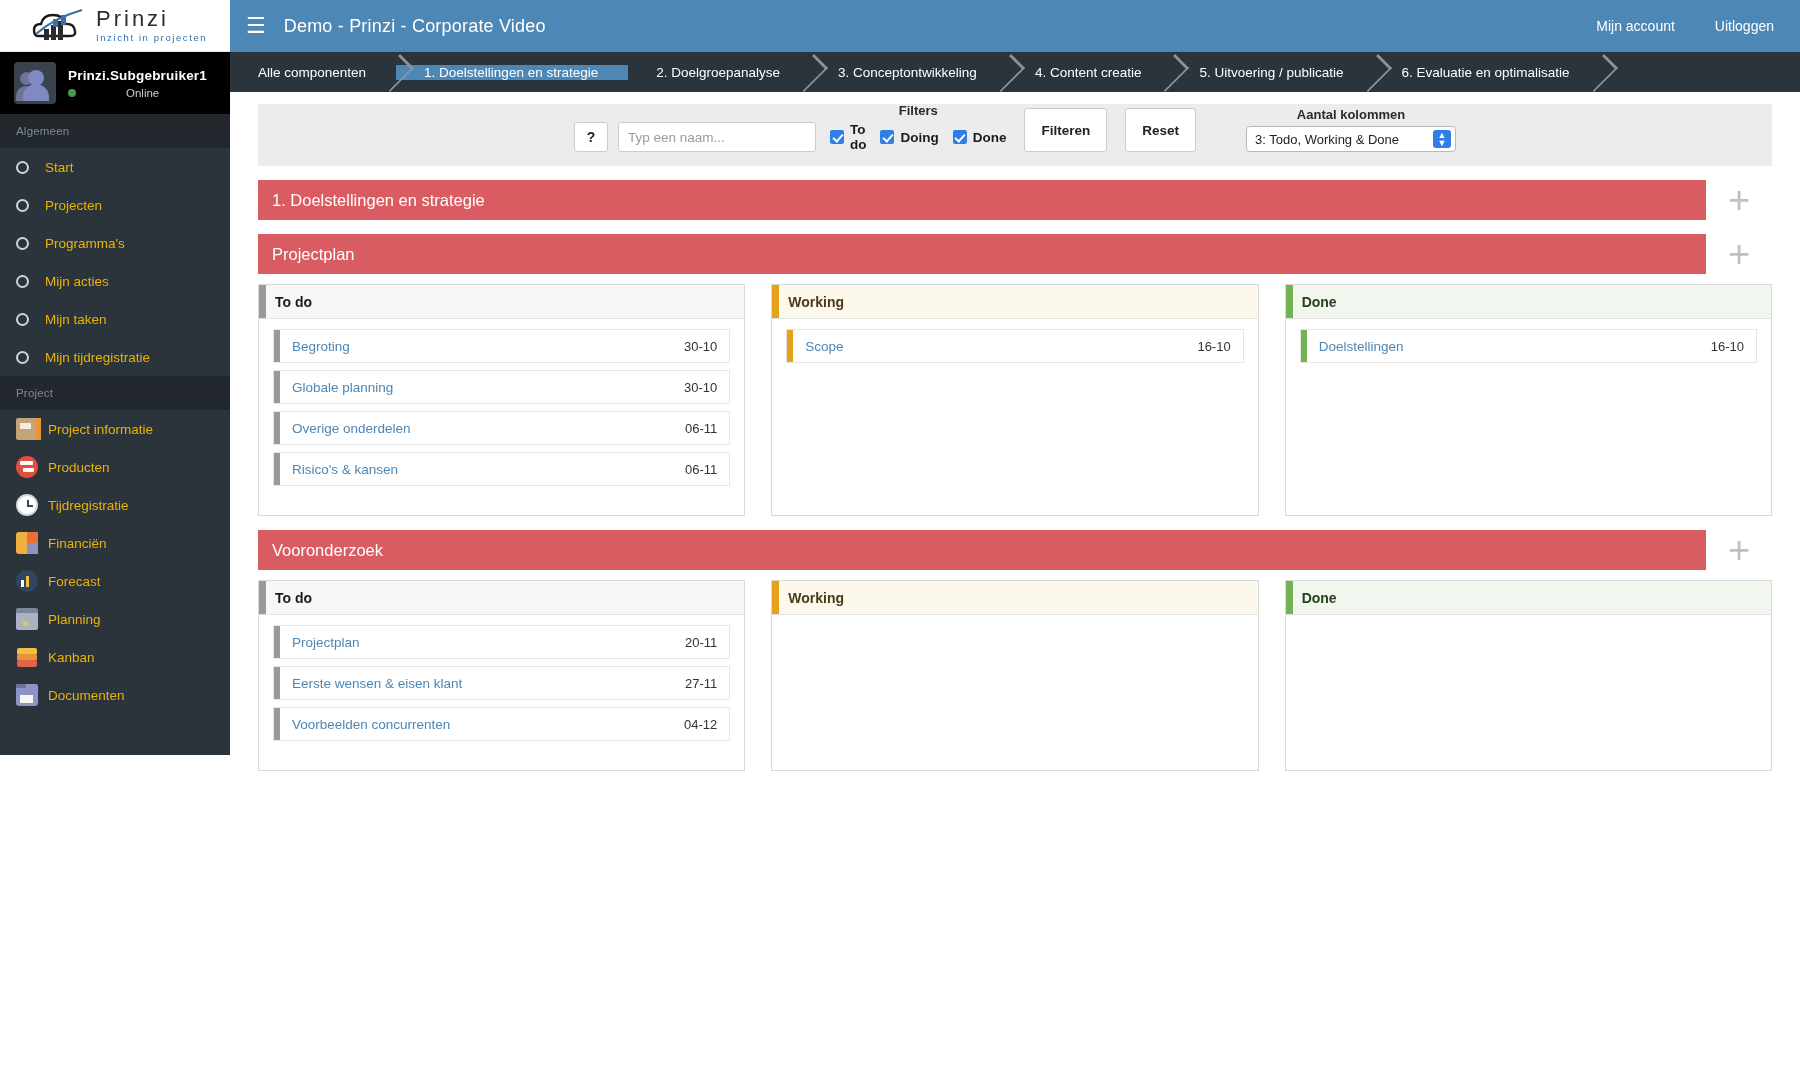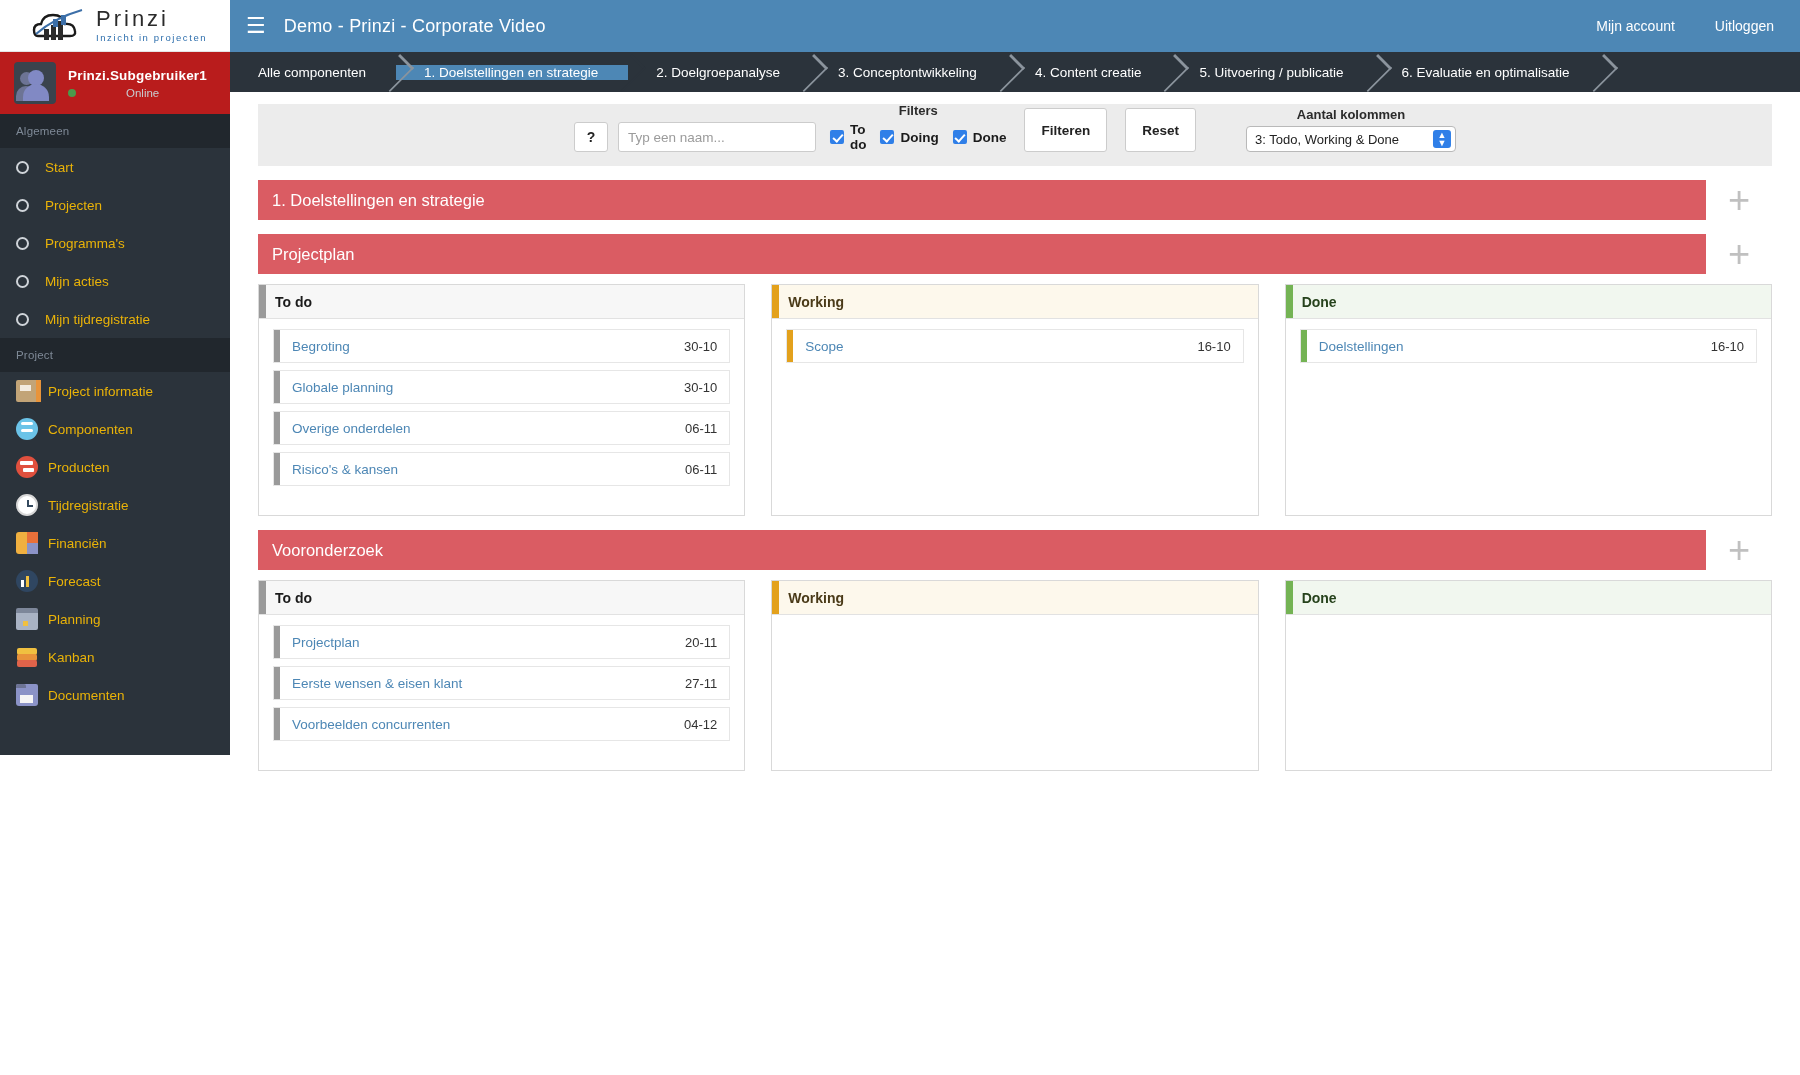--- a/index.html
+++ b/index.html
@@ -22,21 +22,21 @@
     display: flex; align-items: center; padding-left: 28px;
     border-bottom: 1px solid #e4e4e4;
   }
   .logo-mark { width: 62px; height: 40px; position: relative; flex: 0 0 auto; }
   .logo-text { margin-left: 6px; line-height: 1; }
   .logo-title { font-size: 22px; font-weight: 400; color: #2b2b2b; letter-spacing: 3px; }
   .logo-sub { font-size: 9.5px; color: #2e6fad; letter-spacing: 1.6px; margin-top: 3px; }
 
   .user-box {
     height: 62px; display: flex; align-items: center; padding: 0 14px;
-    background: #b91c1c;
+    background: #000000;
   }
   .avatar {
     width: 42px; height: 42px; border-radius: 4px;
     background: #3a434d; position: relative; overflow: hidden; flex: 0 0 auto;
   }
   .avatar .head { position: absolute; width: 16px; height: 16px; border-radius: 50%; background: #8189c4; top: 8px; left: 14px; }
   .avatar .head2 { position: absolute; width: 13px; height: 13px; border-radius: 50%; background: #6d7495; top: 10px; left: 6px; }
   .avatar .body { position: absolute; width: 26px; height: 17px; border-radius: 13px 13px 0 0; background: #8189c4; bottom: 3px; left: 9px; }
   .avatar .body2 { position: absolute; width: 20px; height: 15px; border-radius: 10px 10px 0 0; background: #6d7495; bottom: 3px; left: 2px; }
   .user-meta { margin-left: 12px; }
@@ -277,33 +277,33 @@
       <div class="nav-item">
         <span class="ring"></span>
         <span>Programma's</span>
       </div>
       <div class="nav-item">
         <span class="ring"></span>
         <span>Mijn acties</span>
       </div>
       <div class="nav-item">
         <span class="ring"></span>
+        <span>Mijn taken</span>
+      </div>
+      <div class="nav-item">
+        <span class="ring"></span>
         <span>Mijn tijdregistratie</span>
       </div>
     </div>
 
   <div class="nav-header">Project</div>
   <div id="nav-project">
       <div class="nav-item">
         <span class="ico ico-book"></span>
         <span>Project informatie</span>
-      </div>
-      <div class="nav-item">
-        <span class="ico ico-comp"></span>
-        <span>Componenten</span>
       </div>
       <div class="nav-item">
         <span class="ico ico-prod"></span>
         <span>Producten</span>
       </div>
       <div class="nav-item">
         <span class="ico ico-clock"></span>
         <span>Tijdregistratie</span>
       </div>
       <div class="nav-item">

